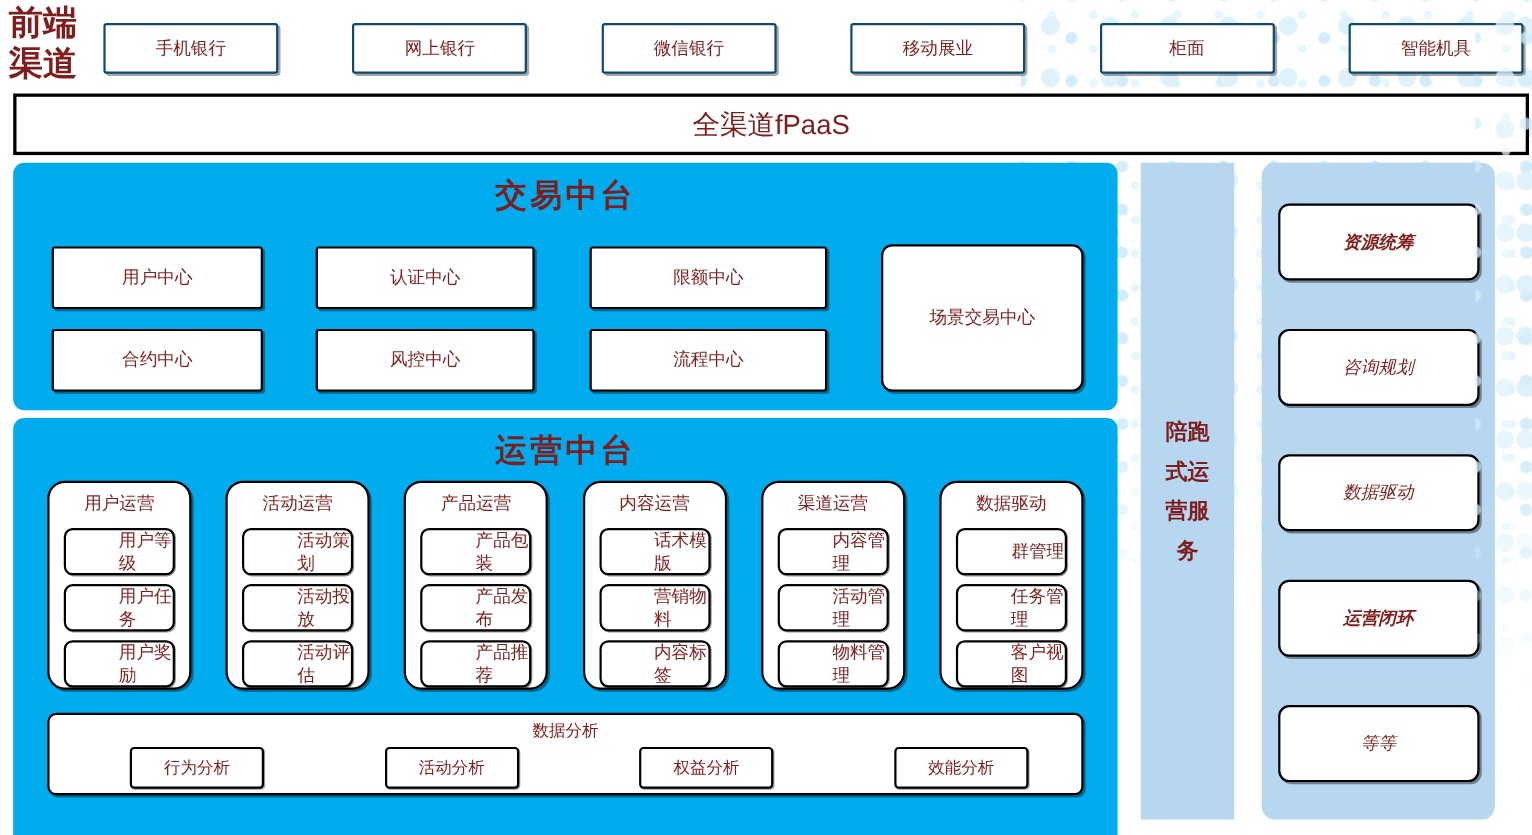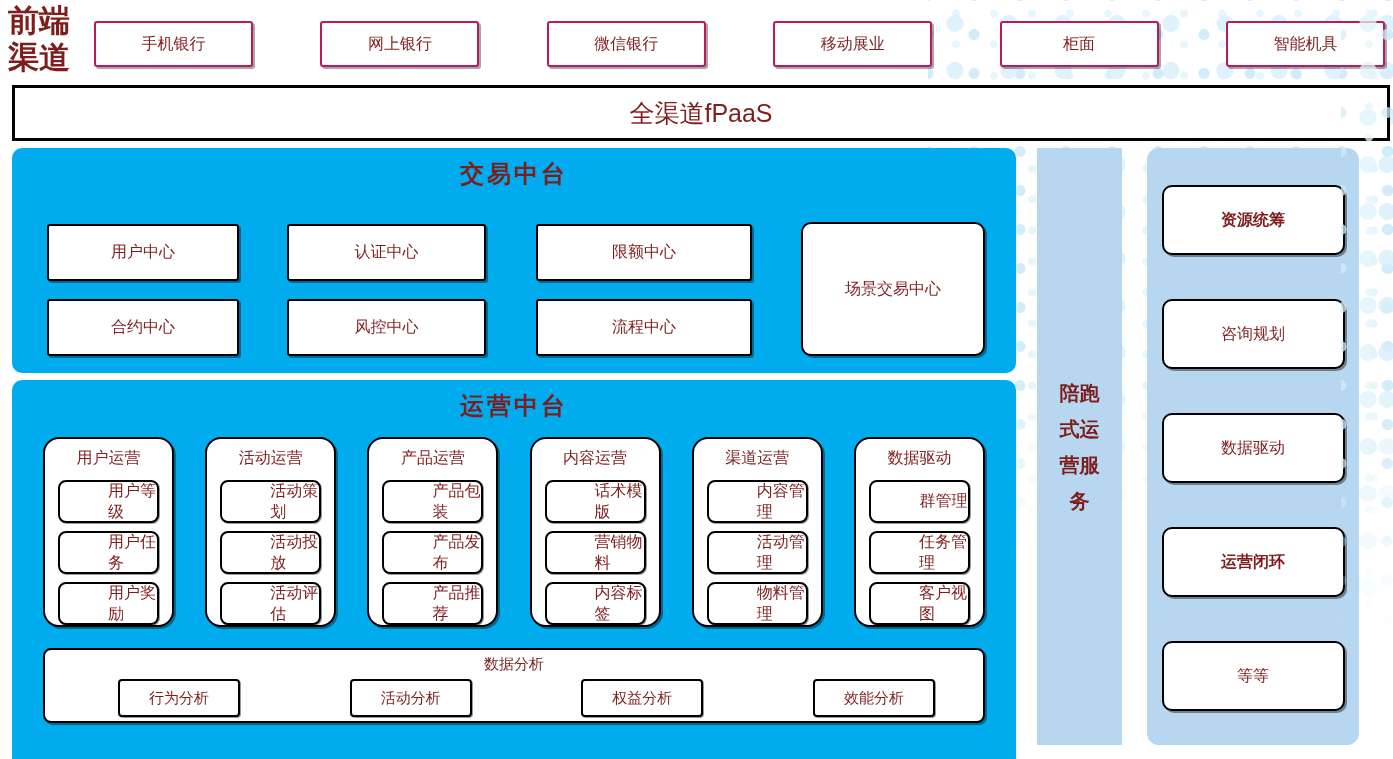--- a/index.html
+++ b/index.html
@@ -25,37 +25,37 @@
   .serif-title{font-family:"Liberation Serif","DejaVu Serif",serif;font-weight:bold;}
 
   .front-label{
     position:absolute;left:8px;top:2px;width:76px;z-index:1;
     font-family:"Liberation Serif","DejaVu Serif",serif;font-weight:bold;
     font-size:31px;line-height:37px;
   }
 
   .channels{position:absolute;left:94px;top:21px;width:1291px;display:flex;justify-content:space-between;z-index:1;}
   .chan-box{
-    width:155px;height:42px;background:#fff;border:2px solid #be185d;border-radius:3px;
+    width:155px;height:42px;background:#fff;border:2px solid #0c4a6e;border-radius:3px;
     display:flex;align-items:center;justify-content:center;font-size:16px;
     box-shadow:2px 2px 0 rgba(0,0,0,.35);
   }
 
   .fpaas{
     position:absolute;left:12px;top:85px;width:1372px;height:50px;background:#fff;
     border:3px solid #000;display:flex;align-items:center;justify-content:center;
     font-size:25px;z-index:1;
   }
 
   .panel{position:absolute;background:#00ACEE;border-radius:10px;z-index:1;}
   .trade{left:12px;top:148px;width:1004px;height:225px;}
   .ops{left:12px;top:380px;width:1004px;height:468px;}
   .panel-title{
     position:absolute;top:10px;left:0;width:100%;text-align:center;
-    font-size:24px;letter-spacing:3px;
+    font-size:29px;letter-spacing:3px;
   }
 
   .tbox{
     position:absolute;background:#fff;border:2px solid #000;border-radius:3px;
     display:flex;align-items:center;justify-content:center;font-size:16px;
     box-shadow:2px 2px 0 rgba(0,0,0,.4);box-sizing:border-box;
   }
   .scene{border-radius:10px;}
 
   .groups{position:absolute;left:31px;top:57px;width:942px;display:flex;justify-content:space-between;}
@@ -84,21 +84,21 @@
 
   .companion{
     position:absolute;left:1037px;top:148px;width:85px;height:597px;background:#B7D6EF;
     display:flex;align-items:center;justify-content:center;z-index:1;
   }
   .companion-text{width:52px;font-size:20px;line-height:36px;font-weight:600;text-align:center;word-break:break-all;}
 
   .rightpanel{
     position:absolute;left:1147px;top:148px;width:212px;height:597px;background:#B7D6EF;
     border-radius:12px;display:flex;flex-direction:column;align-items:center;
-    padding-top:37px;box-sizing:border-box;gap:44px;z-index:1;
+    padding-top:37px;box-sizing:border-box;gap:44px;z-index:1;font-style:italic;
   }
   .rbox{
     flex:none;width:183px;height:70px;background:#fff;border:2px solid #000;border-radius:10px;
     display:flex;align-items:center;justify-content:center;font-size:16px;
     box-shadow:2px 2px 0 rgba(0,0,0,.4);box-sizing:border-box;
   }
   .rbox.bold{font-weight:bold;}
 </style>
 </head>
 <body>

